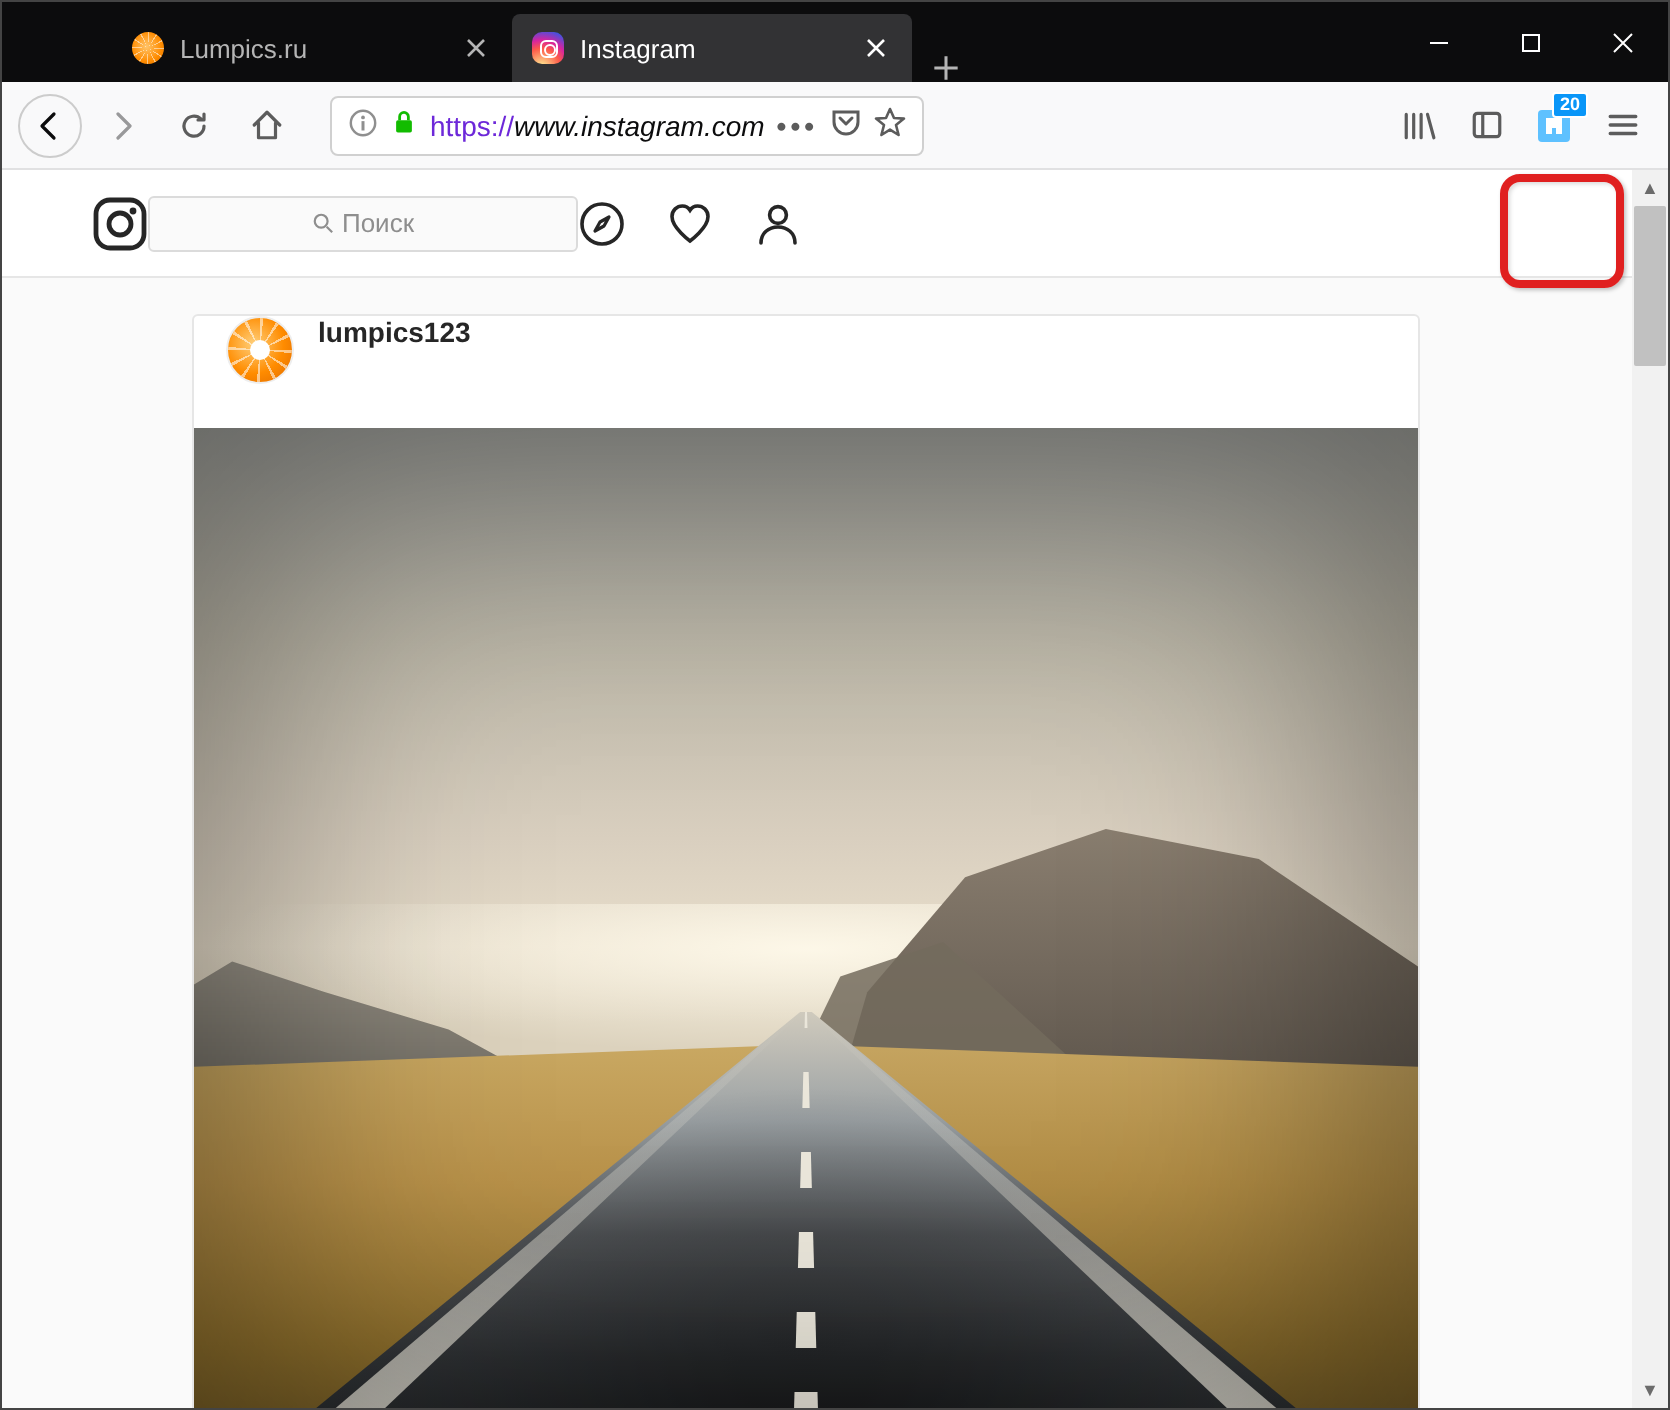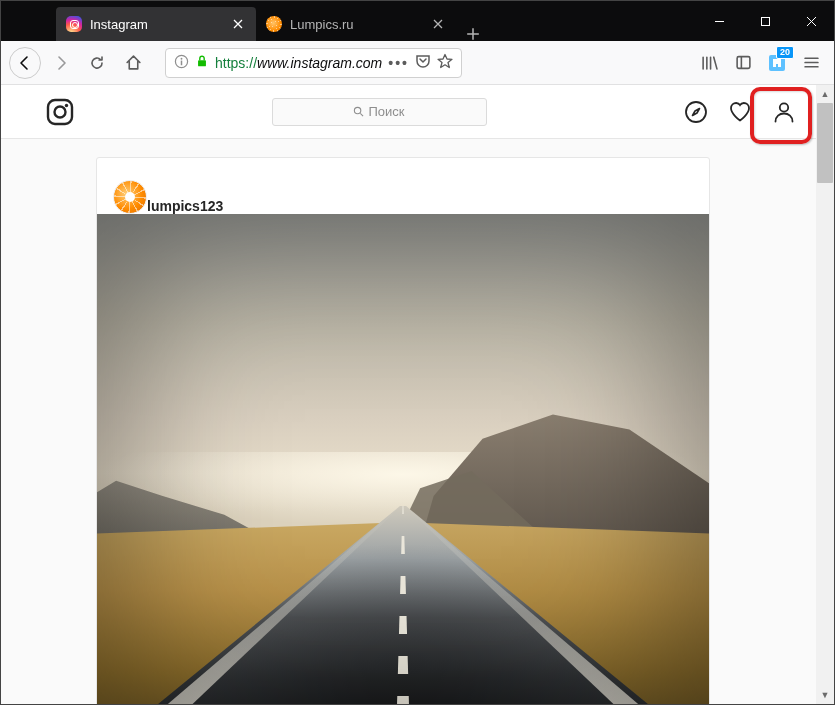--- a/index.html
+++ b/index.html
@@ -22,41 +22,41 @@
 
   
   .toolbar { height: 44px; background: #f9f9fa; border-bottom: 1px solid #e1e1e2; display: flex; align-items: center; padding: 0 8px; gap: 4px; }
   .nav-btn { width: 32px; height: 32px; display: flex; align-items: center; justify-content: center; color: #6d6d6e; border: 1px solid transparent; border-radius: 4px; }
   .nav-btn.back { border: 1px solid #ccc; border-radius: 50%; }
   .nav-btn.fwd { opacity: 0.4; }
   .urlbar { flex: 1; height: 30px; margin: 0 8px 0 12px; border: 1px solid #d0d0d0; border-radius: 4px; background: #fff; display: flex; align-items: center; padding: 0 8px; gap: 6px; font-size: 14px; color: #737373; max-width: 470px; }
   .urlbar .info { color: #8f8f8f; font-size: 14px; }
   .urlbar .lock { color: #12bc00; }
   .urlbar .urltext { flex: 1; white-space: nowrap; }
-  .urlbar .urltext .https { color: #15803d; }
+  .urlbar .urltext .https { color: #6d28d9; }
   .urlbar .urltext .domain { color: #0c0c0d; font-style: italic; }
   .urlbar .dots { letter-spacing: 2px; font-weight: bold; color: #5c5c5c; }
   .urlbar .pocket, .urlbar .star { color: #5c5c5c; }
   .spacer { flex: 1; }
   .ext-btn { width: 30px; height: 30px; display: flex; align-items: center; justify-content: center; color: #5c5c5c; position: relative; }
   .ext-badge { position: absolute; top: -2px; right: -2px; background: #0996f8; color: #fff; font-size: 9px; padding: 1px 3px; border-radius: 2px; line-height: 1; font-weight: bold; border: 1px solid #fff; }
   .hamburger { width: 30px; display: flex; align-items: center; justify-content: center; color: #5c5c5c;}
 
   
   .content { position: absolute; top: 84px; left: 0; right: 18px; bottom: 0; background: #fafafa; overflow: hidden; }
-  .ig-header { height: 54px; background: #fff; border-bottom: 1px solid #e6e6e6; display: flex; align-items: center; padding: 0 20px; justify-content: space-between; }
+  .ig-header { height: 54px; background: #fff; border-bottom: 1px solid #e6e6e6; display: flex; align-items: center; padding: 0 20px; }
   .ig-logo { width: 28px; height: 28px; margin-left: 25px; }
   .ig-search { width: 215px; height: 28px; border: 1px solid #dbdbdb; background: #fafafa; border-radius: 3px; display: flex; align-items: center; justify-content: center; font-size: 13px; color: #8e8e8e; gap: 4px; }
   .ig-nav { display: flex; gap: 20px; align-items: center; margin-right: 0px; }
   .ig-nav-btn { width: 24px; height: 24px; display: flex; align-items: center; justify-content: center; color: #262626; }
   .highlight { position: absolute; top: 86px; right: 22px; width: 62px; height: 57px; border: 4px solid #e02020; border-radius: 10px; z-index: 5; box-shadow: 1px 1px 2px rgba(0,0,0,.25), inset 1px 1px 2px rgba(0,0,0,.15); }
 
   .feed { padding: 18px 0 0 95px; }
   .post { width: 614px; background: #fff; border: 1px solid #e6e6e6; border-radius: 3px; overflow: hidden; }
-  .post-header { height: 56px; display: flex; align-items: flex-end; padding: 0 16px; gap: 0; }
+  .post-header { height: 56px; display: flex; align-items: flex-start; padding: 0 16px; gap: 12px; }
   .avatar { width: 34px; height: 34px; border-radius: 50%; background: radial-gradient(circle at 40% 40%, #ffcf7a, #ff8c00 55%, #e06a00); position: relative; overflow: hidden; display: flex; align-items: center; justify-content: center; border: 1px solid #eee; }
   .avatar::before { content: ""; position: absolute; width: 100%; height: 100%; background: repeating-conic-gradient(from 0deg, rgba(255,255,255,.55) 0deg 6deg, transparent 6deg 30deg); border-radius: 50%; }
   .avatar .core { width: 10px; height: 10px; background: #fff; border-radius: 50%; z-index: 1; }
   .username { font-size: 14px; font-weight: 600; color: #262626; }
   .post-image { width: 100%; height: 540px; position: relative; overflow: hidden; }
 
   
   .sky { position: absolute; inset: 0; background: linear-gradient(to bottom, #9fa09b 0%, #bdb8a9 20%, #d9cfbf 38%, #e7ddca 48%, #dcd2bd 55%); }
   .haze { position: absolute; left: 0; right: 0; top: 44%; height: 14%; background: radial-gradient(ellipse at 50% 30%, rgba(255,250,235,.9), rgba(255,250,235,0) 70%); }
   .mtn-left { position: absolute; left: -3%; top: 48%; width: 34%; height: 14%; background: linear-gradient(to top, #6e6a61, #9b9589); clip-path: polygon(0% 100%, 0% 40%, 18% 10%, 40% 30%, 70% 55%, 100% 100%); filter: blur(.5px); }
@@ -81,34 +81,34 @@
 
   .favicon.insta { width: 16px; height: 16px; border-radius: 5px; background: radial-gradient(circle at 30% 110%, #fdf497 0%, #fd5949 45%, #d6249f 65%, #285aeb 95%); display: flex; align-items: center; justify-content: center; }
   .favicon.insta span { width: 9px; height: 9px; border: 1.5px solid #fff; border-radius: 3px; position: relative; display: block; }
   .favicon.insta span::after { content: ""; position: absolute; top: 1.5px; left: 1.5px; width: 4px; height: 4px; border: 1px solid #fff; border-radius: 50%; }
 </style>
 </head>
 <body>
 
 <div class="titlebar">
   <div class="tabs">
+    <div class="tab inactive">
+      <span class="favicon orange"></span>
+      <span class="label">Lumpics.ru</span>
+      <span class="close">
+        <svg viewBox="0 0 10 10" width="10" height="10">
+            <path d="M1 1 L9 9 M9 1 L1 9" stroke="currentColor" stroke-width="1.3"></path>
+          </svg>
+      </span>
+    </div>
     <div class="tab active">
       <span class="favicon insta">
           <span></span>
         </span>
       <span class="label">Instagram</span>
-      <span class="close">
-        <svg viewBox="0 0 10 10" width="10" height="10">
-            <path d="M1 1 L9 9 M9 1 L1 9" stroke="currentColor" stroke-width="1.3"></path>
-          </svg>
-      </span>
-    </div>
-    <div class="tab inactive">
-      <span class="favicon orange"></span>
-      <span class="label">Lumpics.ru</span>
       <span class="close">
         <svg viewBox="0 0 10 10" width="10" height="10">
             <path d="M1 1 L9 9 M9 1 L1 9" stroke="currentColor" stroke-width="1.3"></path>
           </svg>
       </span>
     </div>
     <div class="newtab">
       <svg viewBox="0 0 12 12" width="14" height="14">
           <path d="M6 1 V11 M1 6 H11" stroke="currentColor" stroke-width="1.3"></path>
         </svg>

